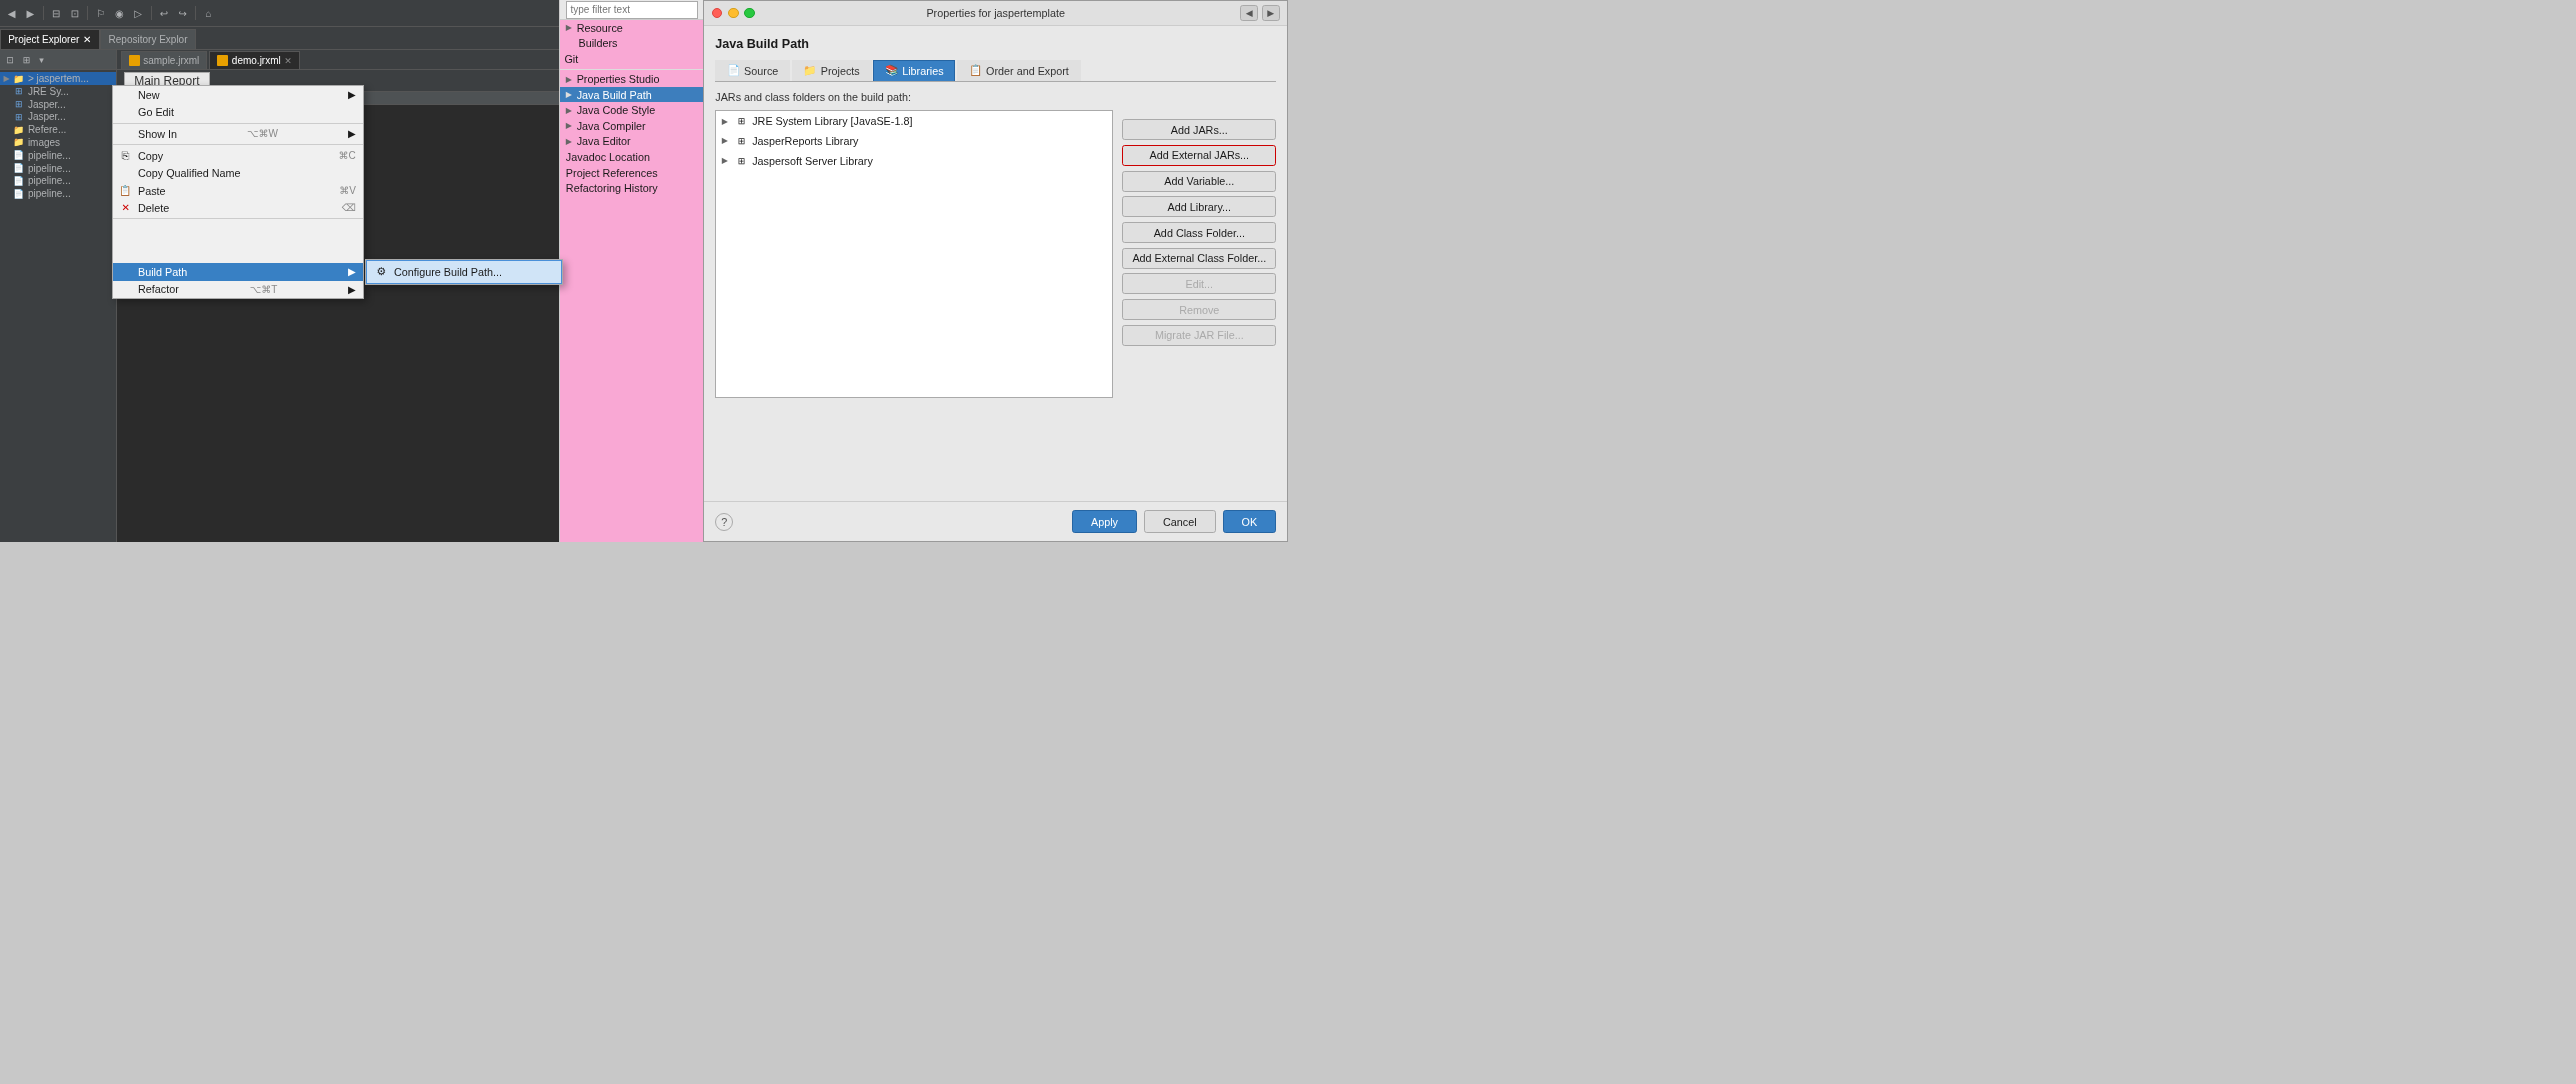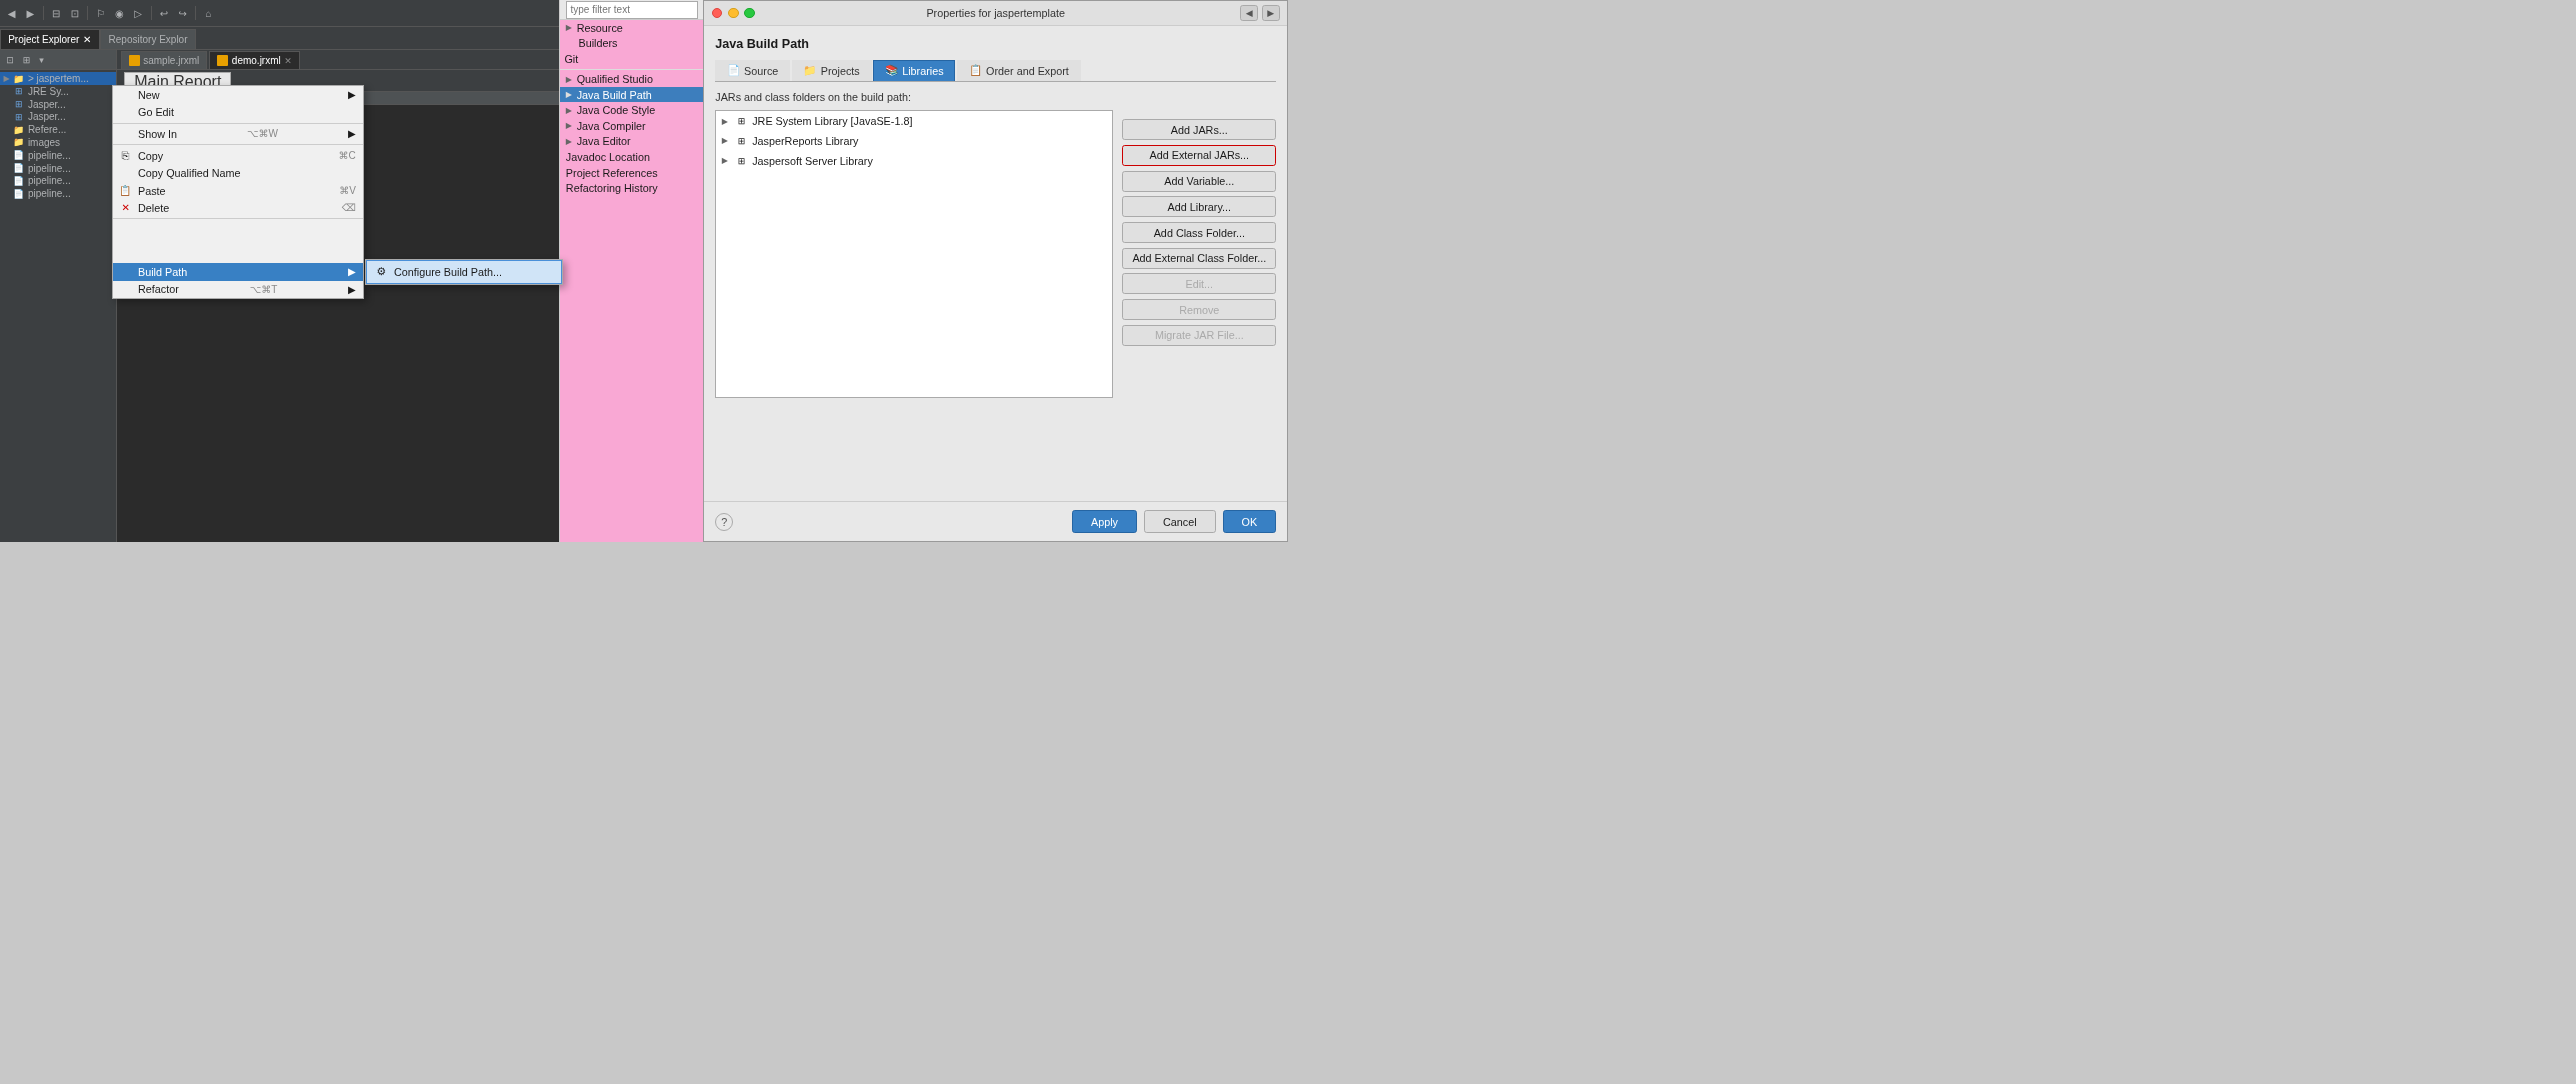--- a/index.html
+++ b/index.html
@@ -197,22 +197,23 @@
       border-bottom: 0.9px solid #555;
       display: flex;
       align-items: center;
       padding: 0 7.2px;
     }
     .main-report-tab {
       height: 18px;
       padding: 0 9px;
       background: #e8e8e8;
       color: #333;
-      font-size: 16px;
-      display: flex;
+      font-size: 12px;
+      display: flex;
+      align-items: center;
       border: 0.9px solid #aaa;
       border-bottom: none;
       cursor: pointer;
     }
 
     
     .context-menu {
       position: absolute;
       left: 112px;
       top: 85px;
@@ -779,21 +780,21 @@
     </div>
     <div class="nav-item" style="padding-left:18px">
       <span>Builders</span>
     </div>
     <div class="nav-item" style="padding-left:4px">
       <span>Git</span>
     </div>
     <div class="nav-separator"></div>
     <div class="nav-item">
       <span class="nav-arrow">▶</span>
-      <span>Qualified Studio</span>
+      <span>Properties Studio</span>
     </div>
     <div class="nav-item selected">
       <span class="nav-arrow">▶</span>
       <span>Java Build Path</span>
     </div>
     <div class="nav-item">
       <span class="nav-arrow">▶</span>
       <span>Java Code Style</span>
     </div>
     <div class="nav-item">

